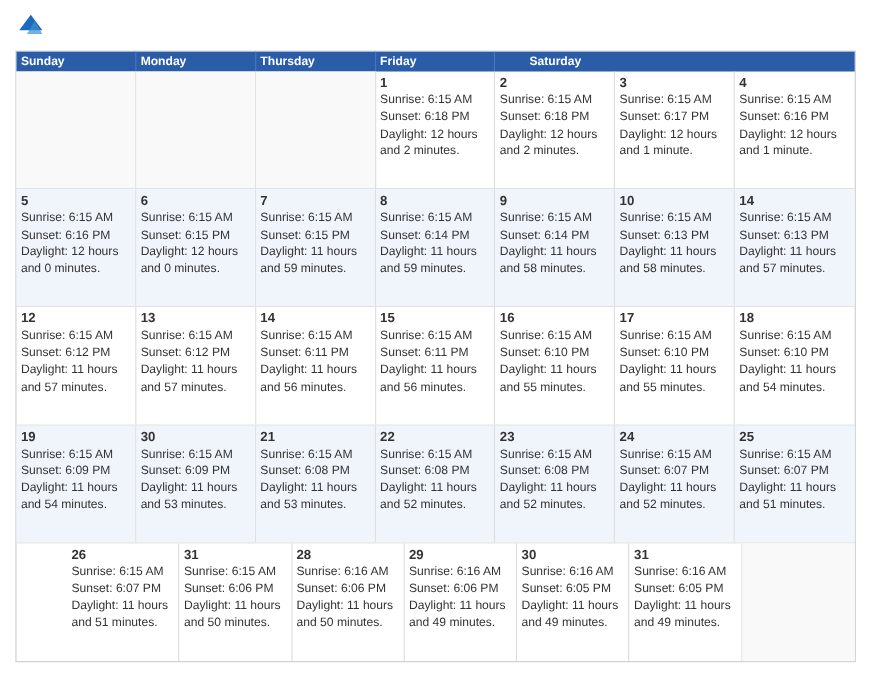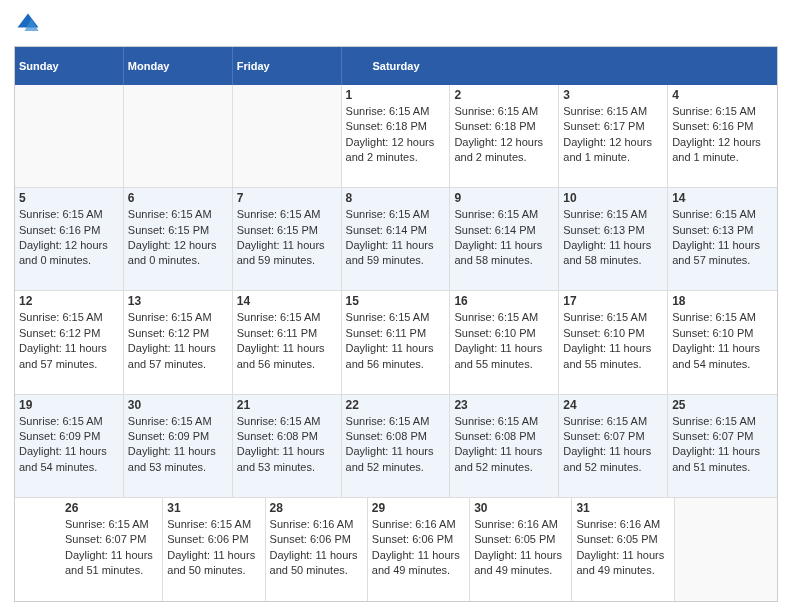--- a/index.html
+++ b/index.html
@@ -69,21 +69,21 @@
     }
     .cal-header-row {
       display: grid;
       grid-template-columns: repeat(7, 1fr);
       background: #2b5ca8;
     }
     .cal-header-cell {
       color: #fff;
       font-size: 11px;
       font-weight: bold;
-      padding: 13px 4px;
+      padding: 3px 4px;
       text-align: left;
       border-right: 1px solid #4a77c0;
     }
     .cal-header-cell:last-child { border-right: none; text-align: center; }
     .cal-body {
       display: grid;
       grid-template-rows: repeat(5, 1fr);
       flex: 1;
     }
     .cal-week {
@@ -135,20 +135,21 @@
     <div class="title-block">
       <div class="month-title"></div>
       <div class="location"></div>
     </div>
   </div>
 
   <div class="calendar">
     <div class="cal-header-row">
     <div class="cal-header-cell">Sunday</div>
         <div class="cal-header-cell">Monday</div>
+        <div class="cal-header-cell">Thursday</div>
         <div class="cal-header-cell">Friday</div>
         <div class="cal-header-cell">Saturday</div>
       </div>
     <div class="cal-body">
     <div class="cal-week">
           <div class="cal-cell empty"></div>
           <div class="cal-cell empty"></div>
           <div class="cal-cell empty"></div>
           <div class="cal-cell">
             <div class="day-num">1</div>

